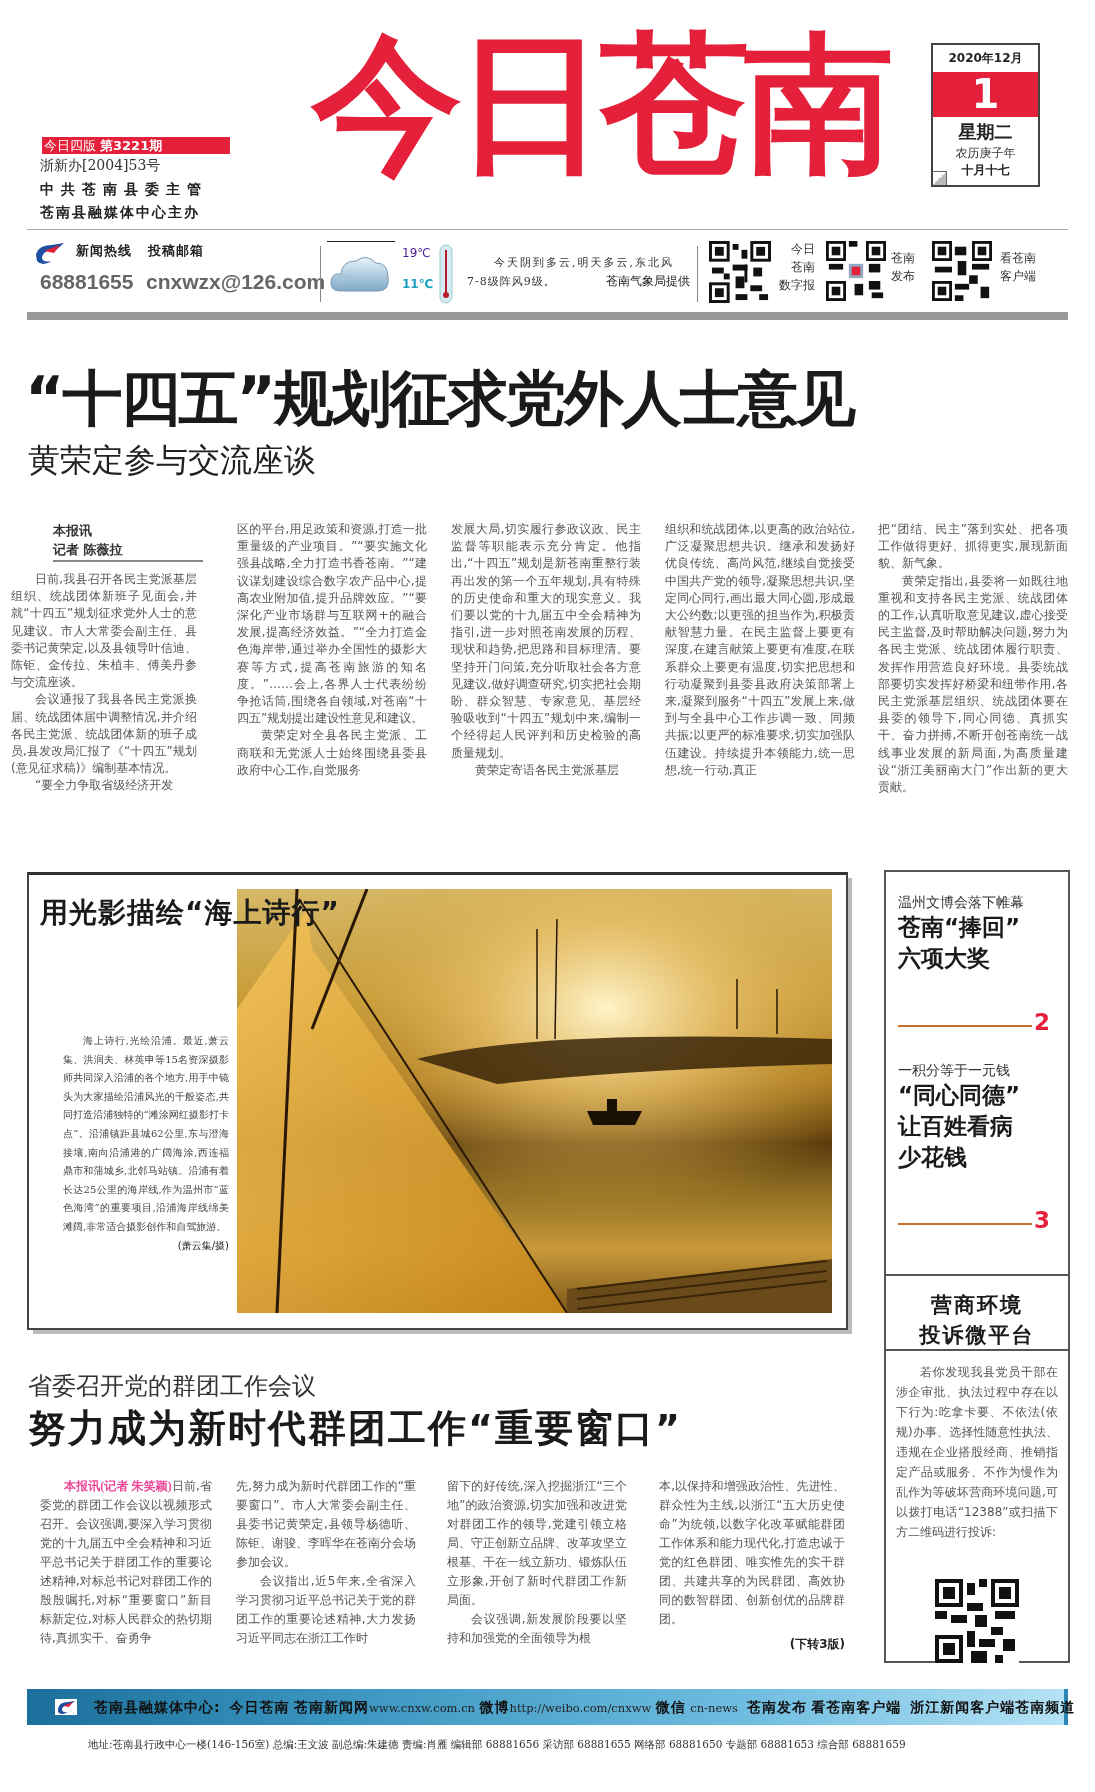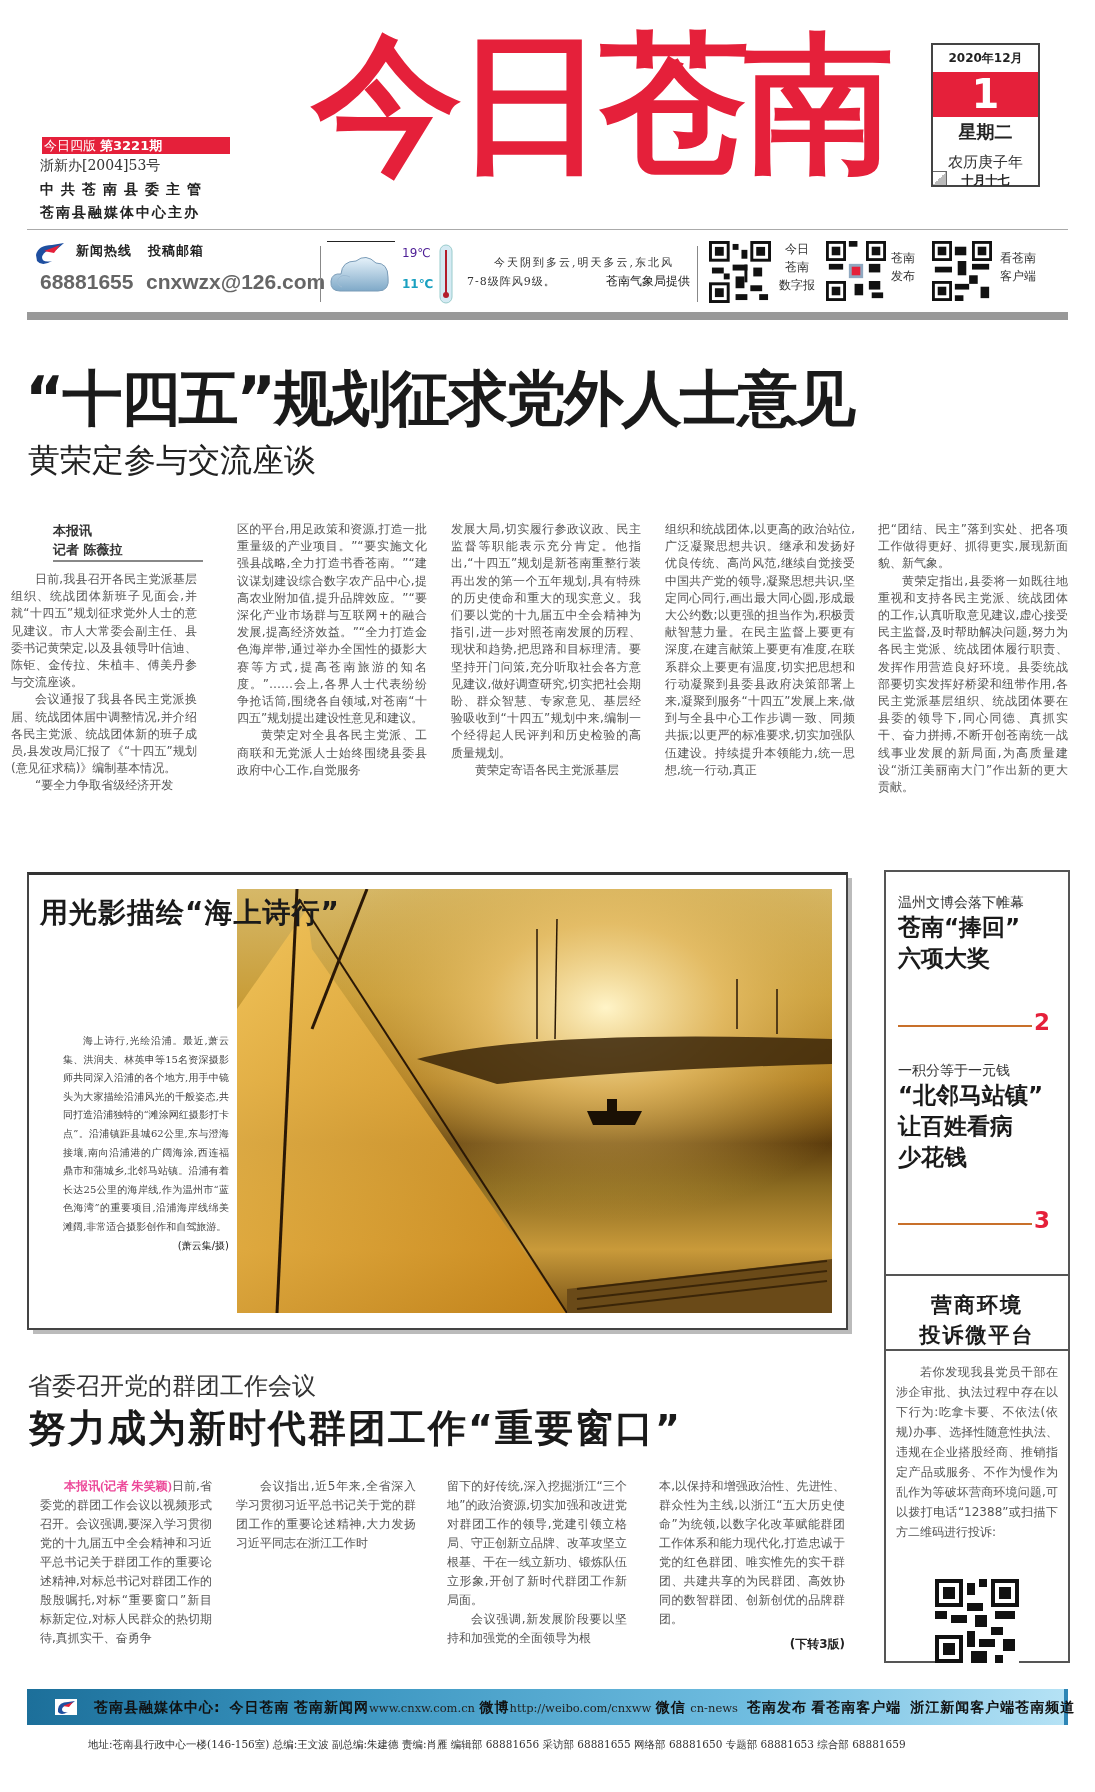--- a/index.html
+++ b/index.html
@@ -10,21 +10,21 @@
 .issue-bar{left:42px;top:137px;width:188px;height:17px;background:#e5203a;color:#fff;font-size:13px;line-height:17px;padding-left:2px;white-space:nowrap;overflow:hidden}
 .issue-bar b{font-weight:bold;margin-left:4px}
 .license{left:40px;top:157px;font-size:14px;color:#333;font-family:"DejaVu Serif",serif}
 .sponsor1{left:40px;top:181px;font-size:14px;font-weight:bold;letter-spacing:7px;color:#222}
 .sponsor2{left:40px;top:204px;font-size:14px;font-weight:bold;letter-spacing:2px;color:#222}
 .logo-title{left:312px;top:24px;font-size:150px;line-height:160px;font-weight:bold;color:#e5203a;letter-spacing:-6px;font-family:"DejaVu Sans",sans-serif;white-space:nowrap}
 .calendar{left:931px;top:43px;width:109px;height:144px;border:2px solid #444;background:#fff}
 .cal-ym{height:27px;text-align:center;font-size:12px;font-weight:bold;line-height:27px;color:#222}
 .cal-day{height:45px;background:#e5203a;color:#fff;text-align:center;font-size:40px;font-weight:bold;line-height:45px}
 .cal-week{text-align:center;font-size:18px;font-weight:bold;line-height:26px;margin-top:2px}
-.cal-lunar1{text-align:center;font-size:15px;margin-top:8px;color:#333}
+.cal-lunar1{text-align:center;font-size:12px;color:#333}
 .cal-lunar2{text-align:center;font-size:12px;font-weight:bold}
 .cal-fold{position:absolute;left:0;bottom:0;width:14px;height:14px;background:linear-gradient(135deg,#fff 50%,#bbb 50%);border-right:1px solid #666;border-top:1px solid #666}
 .rule-top{left:27px;top:229px;width:1041px;height:1px;background:#aaa}
 
 .logo-mark{left:34px;top:241px;width:32px;height:24px}
 .hotline-label{left:76px;top:242px;font-size:13px;font-weight:bold;color:#222;letter-spacing:1px}
 .submit-label{left:148px;top:242px;font-size:13px;font-weight:bold;color:#222;letter-spacing:1px}
 .hotline-num{left:40px;top:270px;font-size:21px;font-weight:bold;color:#666;font-family:"Liberation Sans",sans-serif}
 .email{left:146px;top:270px;font-size:21px;font-weight:bold;color:#666;font-family:"Liberation Sans",sans-serif}
 .vsep{width:1px;background:#888}
@@ -154,21 +154,21 @@
       <rect x="1" y="9" width="4" height="2"></rect>
       <rect x="15" y="9" width="3" height="3"></rect>
       <rect x="9" y="12" width="3" height="4"></rect>
       <rect x="14" y="15" width="4" height="2"></rect>
       <rect x="17" y="18" width="3" height="2"></rect>
       <rect x="9" y="18" width="4" height="2"></rect>
       <rect x="5" y="11" width="2" height="2"></rect>
       <rect x="12" y="8" width="1" height="6"></rect>
     </g>
 </svg>
-<div class="abs qr-label" style="left:779px;top:240px;text-align:center">
+<div class="abs qr-label" style="left:779px;top:240px;text-align:right">
     <div>今日</div>
     <div>苍南</div>
     <div>数字报</div>
   </div>
 
 <svg class="abs qr" style="left:826px;top:241px;width:60px;height:60px" viewBox="0 0 21 21">
   <rect width="21" height="21" fill="#fff"></rect>
   <g fill="#111">
       <rect x="0" y="0" width="7" height="7"></rect>
       <rect x="14" y="0" width="7" height="7"></rect>
@@ -308,21 +308,21 @@
 <div class="abs rail-box">
   <div style="position:absolute;left:12px;top:22px">
     <div class="rail-kicker">温州文博会落下帷幕</div>
     <div class="rail-head">苍南“捧回”</div>
     <div class="rail-head">六项大奖</div>
   </div>
   <div class="rail-line" style="position:absolute;left:12px;top:153px;width:134px"></div>
   <div class="rail-num" style="position:absolute;left:148px;top:137px">2</div>
   <div style="position:absolute;left:12px;top:190px">
     <div class="rail-kicker">一积分等于一元钱</div>
-    <div class="rail-head">“北邻马站镇”</div>
+    <div class="rail-head">“同心同德”</div>
     <div class="rail-head">让百姓看病</div>
     <div class="rail-head">少花钱</div>
   </div>
   <div class="rail-line" style="position:absolute;left:12px;top:351px;width:134px"></div>
   <div class="rail-num" style="position:absolute;left:148px;top:335px">3</div>
 </div>
 
 <div class="abs complaint-box">
   <div style="margin-top:14px" class="complaint-title">营商环境</div>
   <div class="complaint-title">投诉微平台</div>
@@ -362,20 +362,21 @@
   </svg>
 </div>
 
 <div class="abs h2-kicker">省委召开党的群团工作会议</div>
 <div class="abs h2">努力成为新时代群团工作“重要窗口”</div>
 
 <div class="abs col2" style="left:40px;top:1477px;width:172px">
   <p><b style="color:#ec4899;font-family:Liberation Serif, serif">本报讯(记者 朱笑颖)</b><span>日前,省委党的群团工作会议以视频形式召开。会议强调,要深入学习贯彻党的十九届五中全会精神和习近平总书记关于群团工作的重要论述精神,对标总书记对群团工作的殷殷嘱托,对标“重要窗口”新目标新定位,对标人民群众的热切期待,真抓实干、奋勇争</span></p>
 </div>
 <div class="abs col2" style="left:236px;top:1477px;width:180px">
+  <p class="noind" style="text-indent:0" id="s2c1">先,努力成为新时代群团工作的“重要窗口”。市人大常委会副主任、县委书记黄荣定,县领导杨德听、陈钜、谢骏、李晖华在苍南分会场参加会议。</p>
 <p style="text-indent: 2em;">会议指出,近5年来,全省深入学习贯彻习近平总书记关于党的群团工作的重要论述精神,大力发扬习近平同志在浙江工作时</p>
   </div>
 <div class="abs col2" style="left:447px;top:1477px;width:180px">
   <p style="text-indent:0" id="s2c2">留下的好传统,深入挖掘浙江“三个地”的政治资源,切实加强和改进党对群团工作的领导,党建引领立格局、守正创新立品牌、改革攻坚立根基、干在一线立新功、锻炼队伍立形象,开创了新时代群团工作新局面。</p>
 <p style="text-indent: 2em;">会议强调,新发展阶段要以坚持和加强党的全面领导为根</p>
   </div>
 <div class="abs col2" style="left:659px;top:1477px;width:186px">
   <p style="text-indent:0">本,以保持和增强政治性、先进性、群众性为主线,以浙江“五大历史使命”为统领,以数字化改革赋能群团工作体系和能力现代化,打造忠诚于党的红色群团、唯实惟先的实干群团、共建共享的为民群团、高效协同的数智群团、创新创优的品牌群团。</p>
   <div class="cont" style="text-align:right;margin-top:6px">(下转3版)</div>
 </div>

